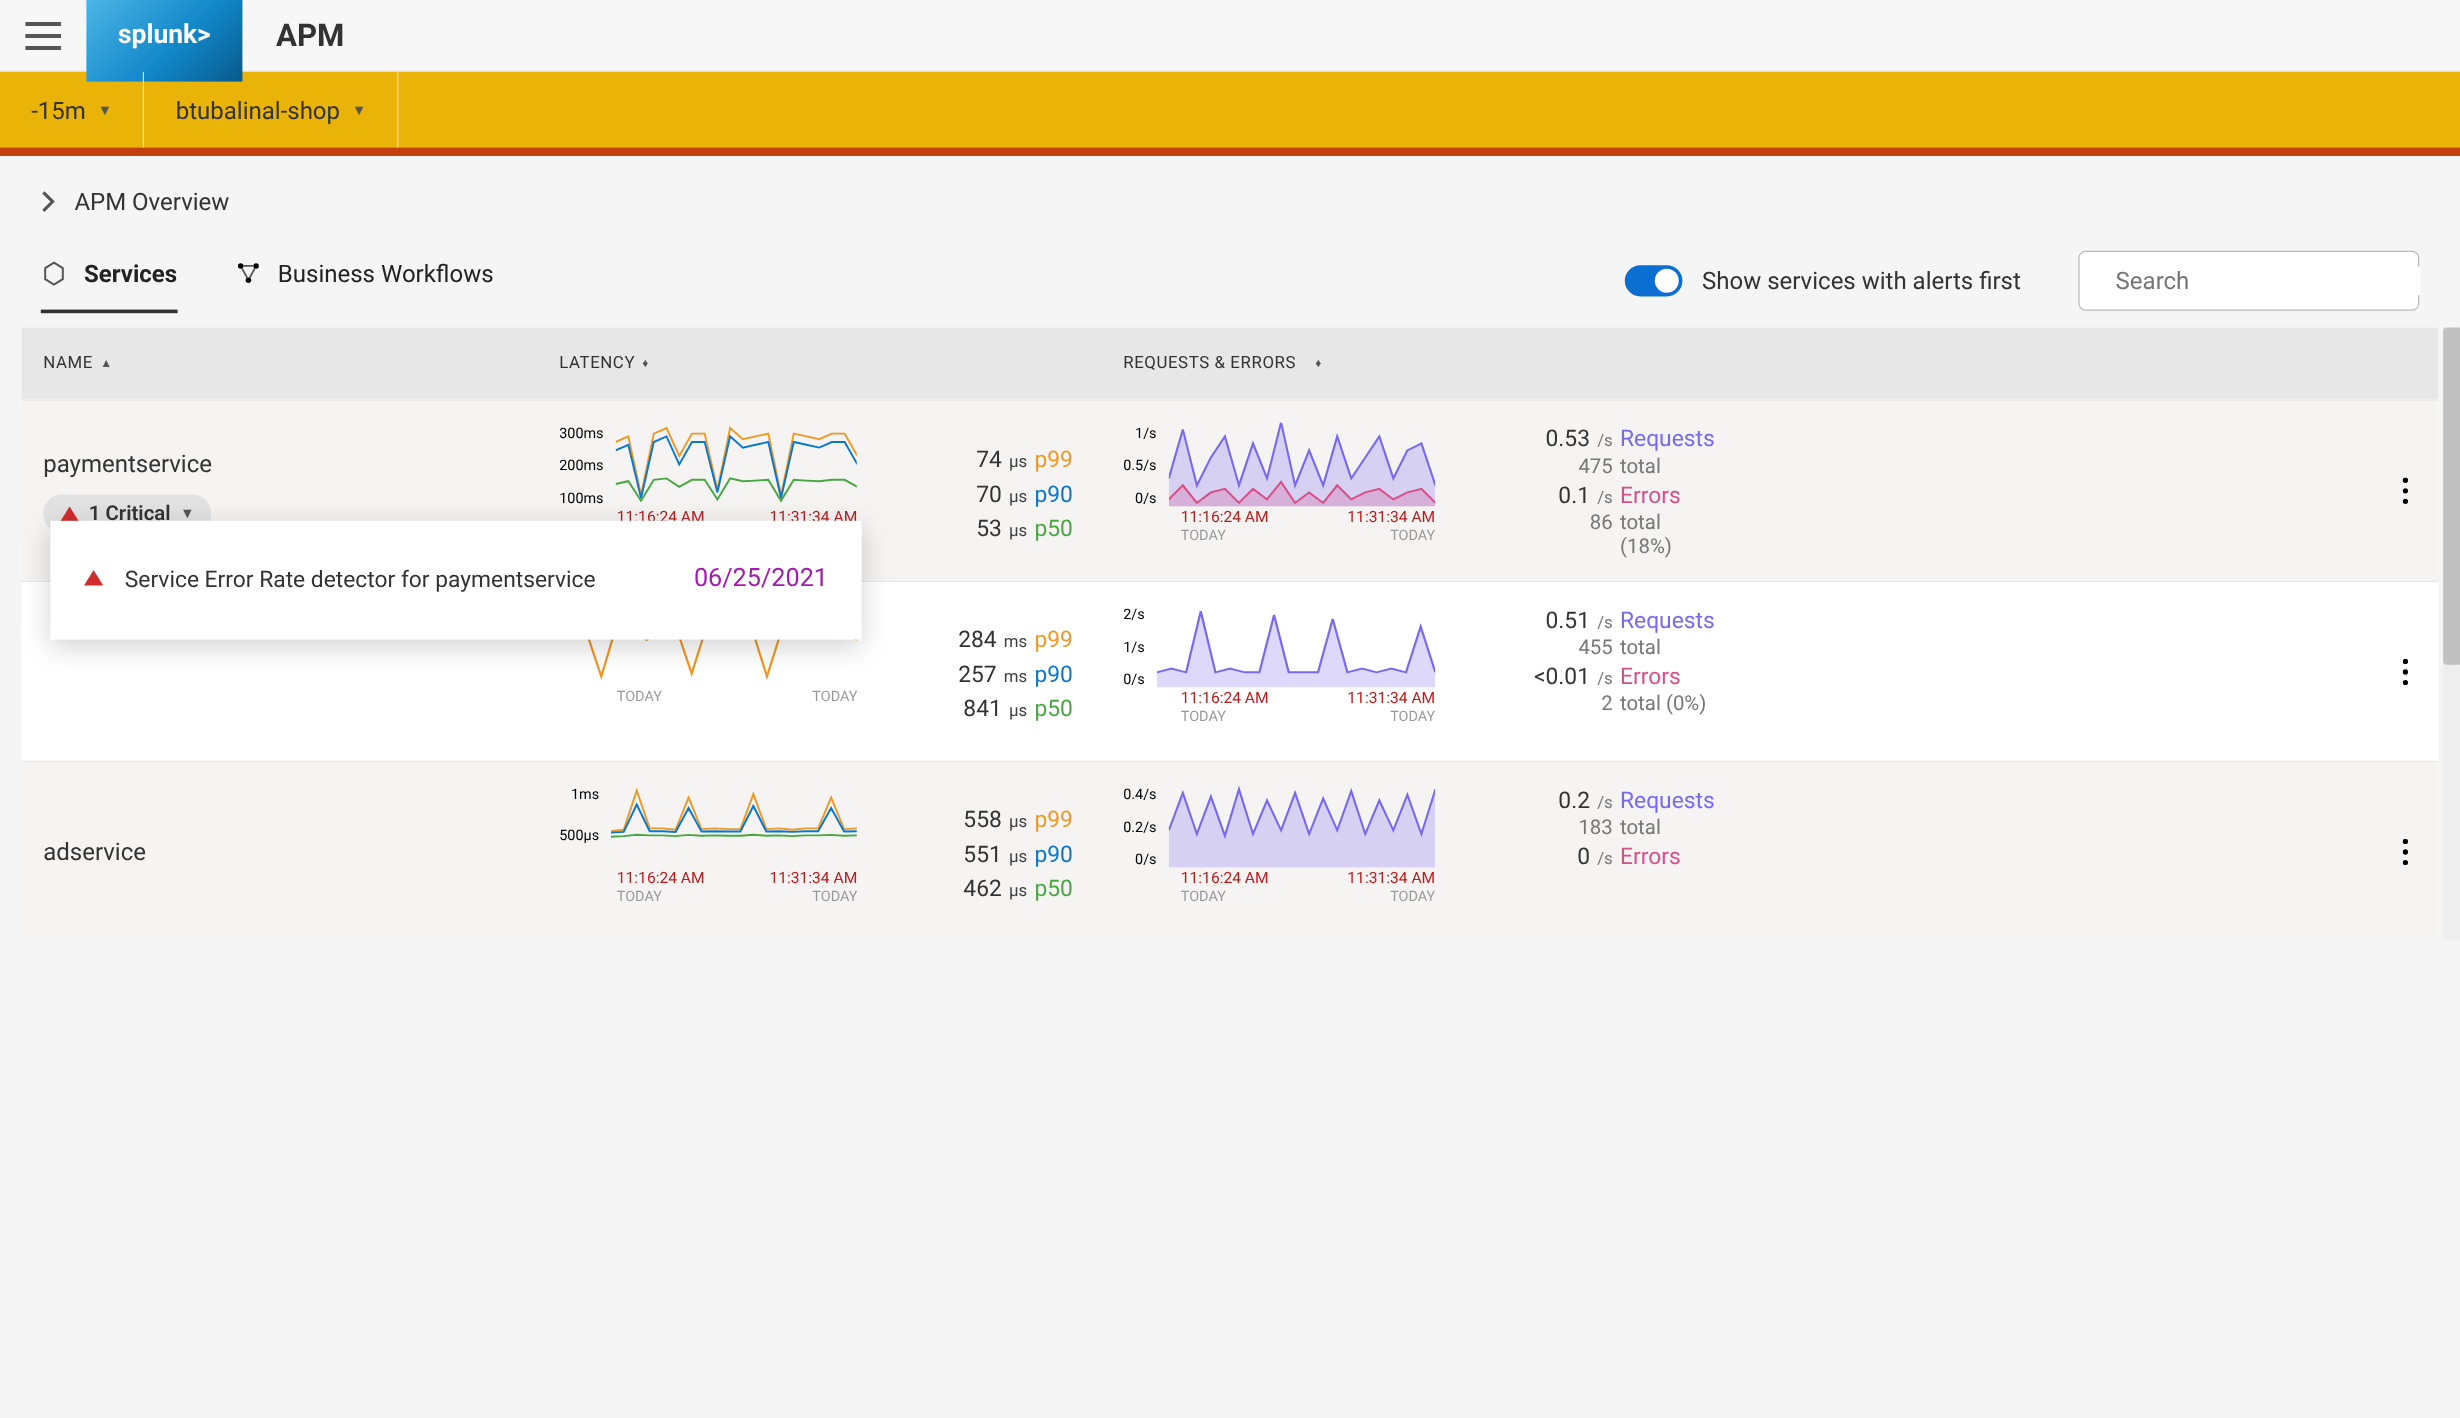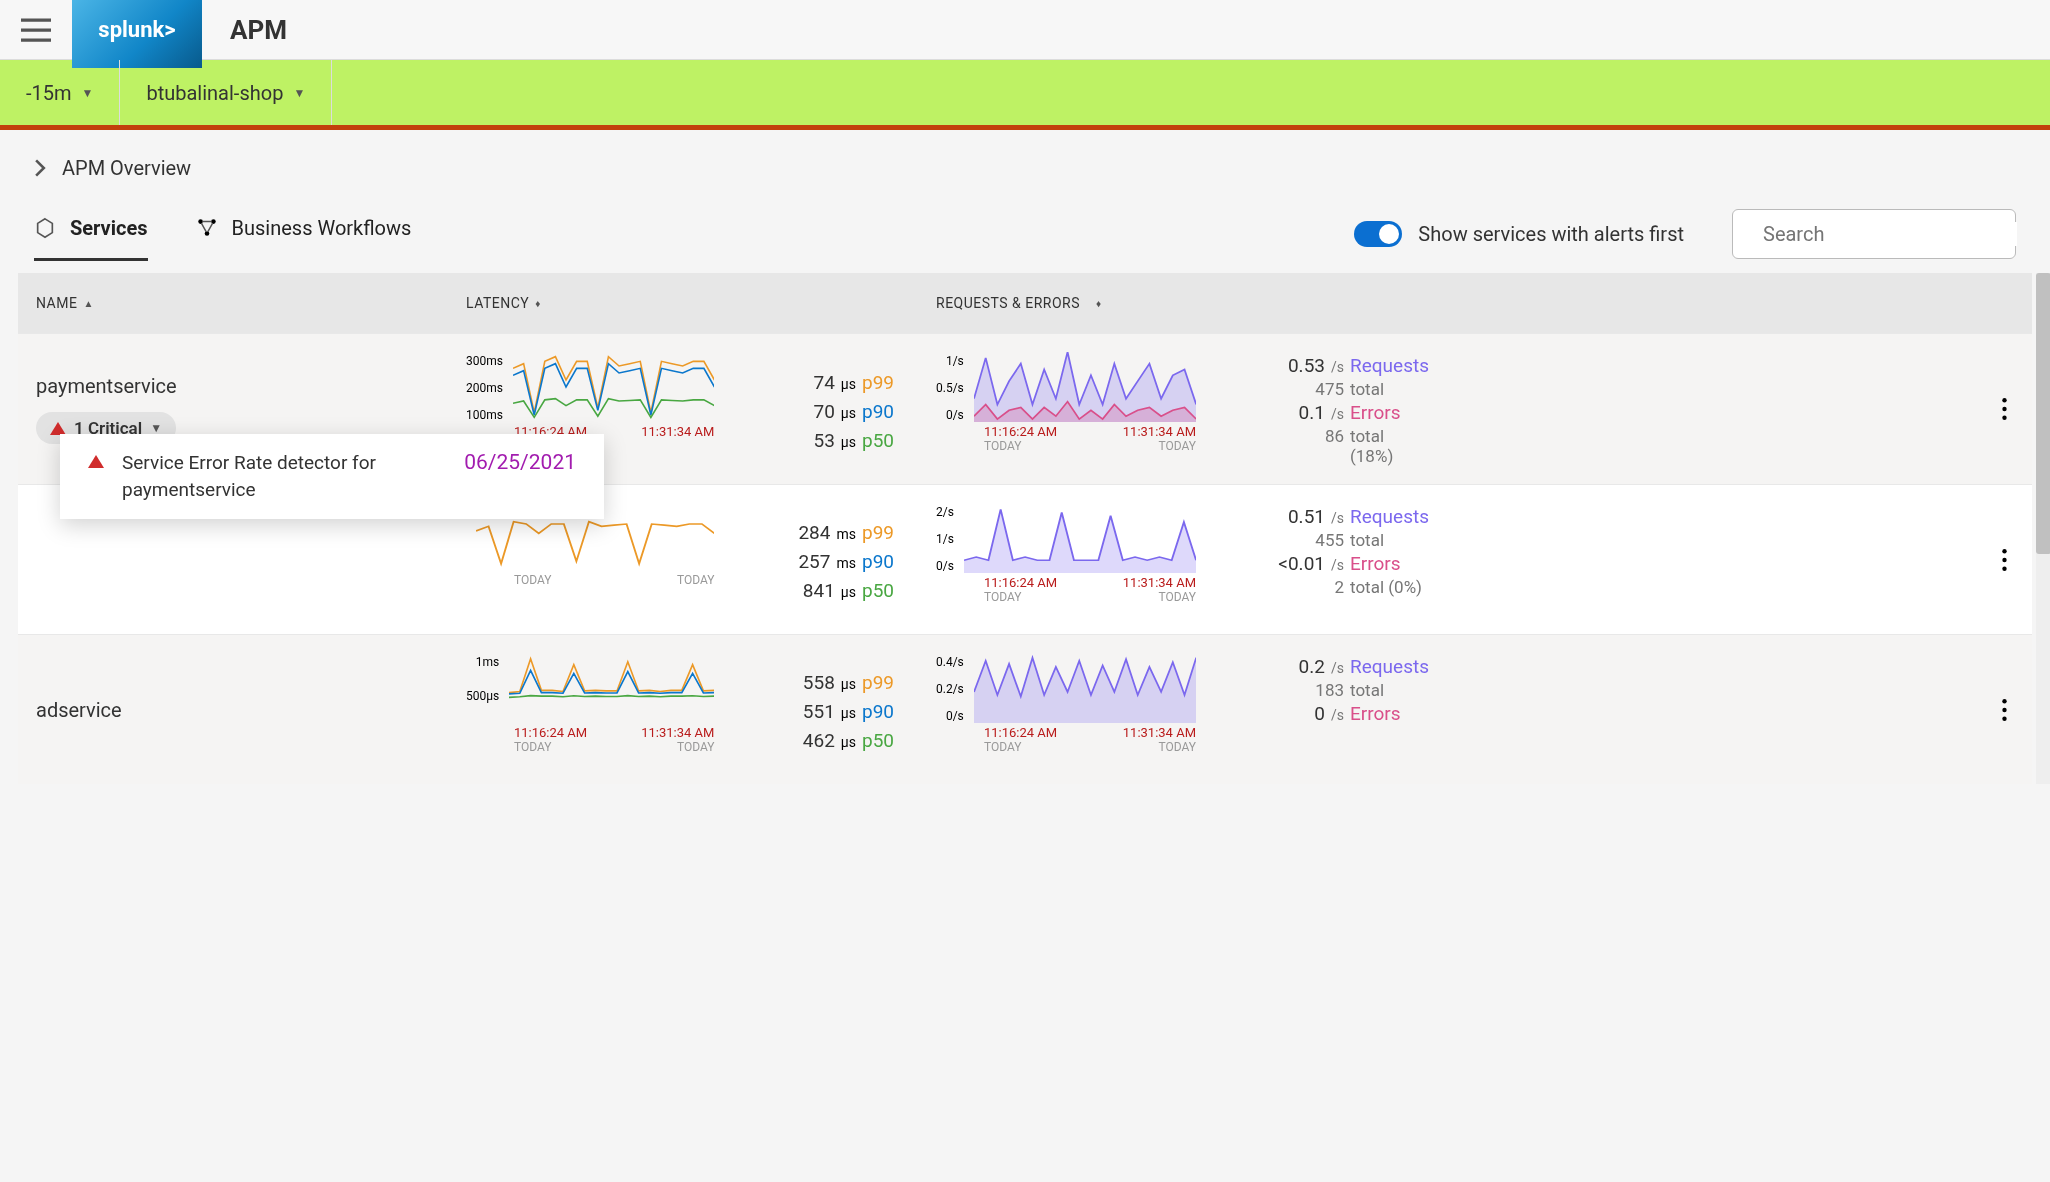--- a/index.html
+++ b/index.html
@@ -9,21 +9,21 @@
   --p99:#ec9927;--p90:#0b77cc;--p50:#49a742;--req:#7b68ee;--err:#d94f8a;
 }
 body{background:var(--bg);color:var(--ink)}
 
 .hdr{display:flex;align-items:center;height:60px;background:#f7f7f7;border-bottom:1px solid #dcdcdc}
 .burger{width:72px;display:flex;align-items:center;justify-content:center;cursor:pointer}
 .burger svg{width:30px;height:24px;color:#555}
 .logo{width:130px;height:76px;background:linear-gradient(135deg,#4fb8e8 0%,#1186c8 60%,#085a8c 100%);display:flex;align-items:center;justify-content:center;color:#fff;font-weight:700;font-size:22px}
 .app-title{padding-left:28px;font-size:26px;font-weight:700}
 
-.filters{display:flex;height:70px;background:#bef264;border-bottom:5px solid #c2410c}
+.filters{display:flex;height:70px;background:#eab308;border-bottom:7px solid #c2410c}
 .fcell{border-right:1px solid #dcdcdc;display:flex;align-items:center;padding:0 26px;font-size:20px;cursor:pointer;gap:10px}
 .caret{font-size:12px;color:#555}
 
 .bcwrap{padding:26px 34px 18px}
 .bc{display:flex;align-items:center;gap:16px;font-size:20px}
 .bc svg{width:12px;height:18px;color:#555}
 
 .tabsrow{display:flex;align-items:center;padding:8px 34px 0;gap:48px}
 .tab{display:flex;align-items:center;gap:14px;padding:10px 0 18px;font-size:20px;color:#222;cursor:pointer;border-bottom:3px solid transparent}
 .tab.active{font-weight:700;border-color:#333}
@@ -52,37 +52,37 @@
 
 .cell-lat{width:470px;display:flex;gap:4px}
 .chartwrap{display:flex;flex-direction:column;width:260px}
 .chartrow{display:flex;align-items:flex-end;gap:6px}
 .yticks{display:flex;flex-direction:column;justify-content:space-between;font-size:12px;color:#000000;height:68px;align-items:flex-end;padding-right:4px}
 .chart{flex:1}
 .xticks{display:flex;justify-content:space-between;font-size:13px;color:#b91c1c;padding-top:2px}
 .xticks2{display:flex;justify-content:space-between;font-size:12px;color:#999;padding-left:48px}
 .lat-nums{display:flex;flex-direction:column;gap:6px;justify-content:center;padding-top:4px;width:190px}
 .lat-line{display:flex;align-items:baseline;gap:6px;justify-content:flex-end;font-size:19px}
-.lat-line .unit{font-size:14px;color:#000000}
+.lat-line .unit{font-size:14px;color:#404040}
 .lat-line .ptile{width:38px;text-align:left}
 .p99{color:var(--p99)}.p90{color:var(--p90)}.p50{color:var(--p50)}
 
 .cell-req{flex:1;display:flex;gap:4px}
 .req-nums{display:flex;flex-direction:column;gap:2px;padding-left:18px;padding-top:2px;width:230px}
 .req-line{display:flex;align-items:baseline;gap:6px;justify-content:flex-end;font-size:19px}
 .req-line .unit{font-size:14px;color:#777}
 .req-line .lbl{width:80px;text-align:left}
 .req-line.sub{font-size:17px;color:#777}
 .req-line.sub .lbl{color:#777}
 .req{color:var(--req)}.err{color:var(--err)}
 
 .kebab{width:55px;display:flex;align-items:center;justify-content:center;color:#888;cursor:pointer}
 .kebab svg{width:5px;height:22px}
 
-.popup{position:absolute;z-index:5;left:42px;top:100px;width:544px;background:#fff;box-shadow:0 6px 22px rgba(0,0,0,.18);padding:16px 28px;display:flex;gap:18px}
+.popup{position:absolute;z-index:5;left:24px;top:100px;width:676px;background:#fff;box-shadow:0 6px 22px rgba(0,0,0,.18);padding:36px 28px;display:flex;gap:18px}
 .popup .msg{flex:1;font-size:19px;line-height:1.4}
 .popup .date{font-size:21px;color:#a21caf}
 
 .scroll-track{position:absolute;right:-1px;top:0;width:15px;height:100%;background:#eee}
 .scroll-thumb{position:absolute;right:-1px;top:0;width:15px;height:55%;background:#c0c0c0;border-radius:3px}
 .tablewrap{position:relative}
 </style>
 </head>
 <body>
 

